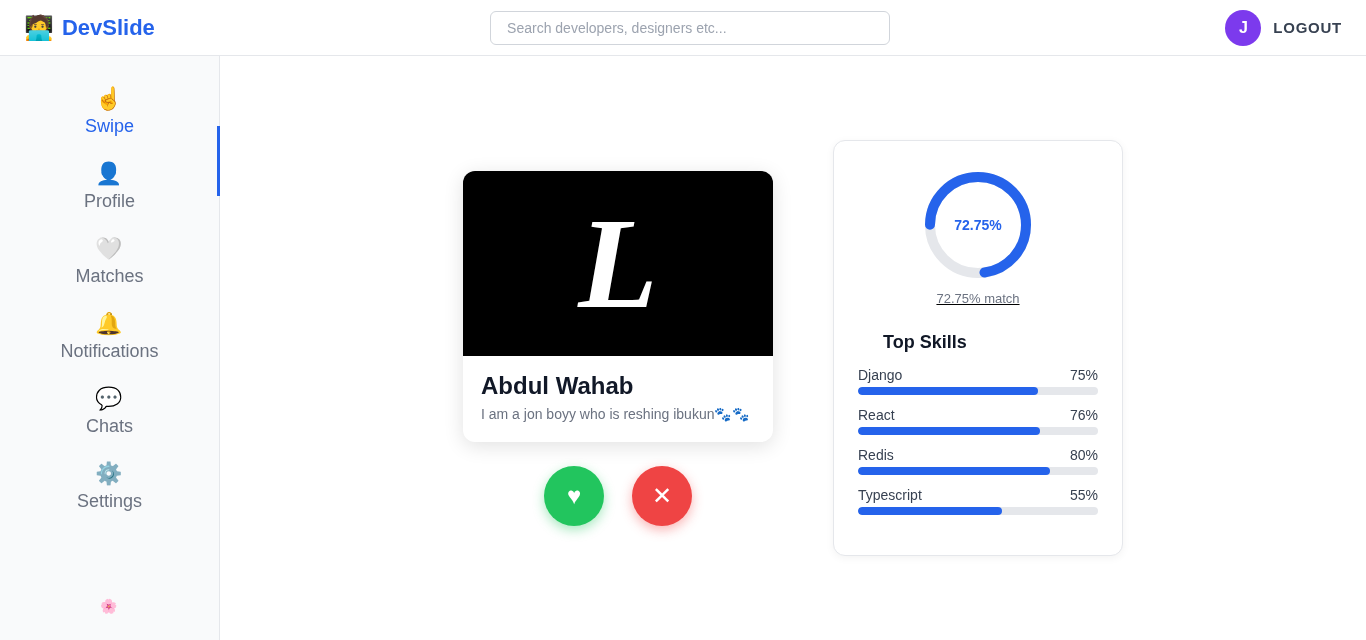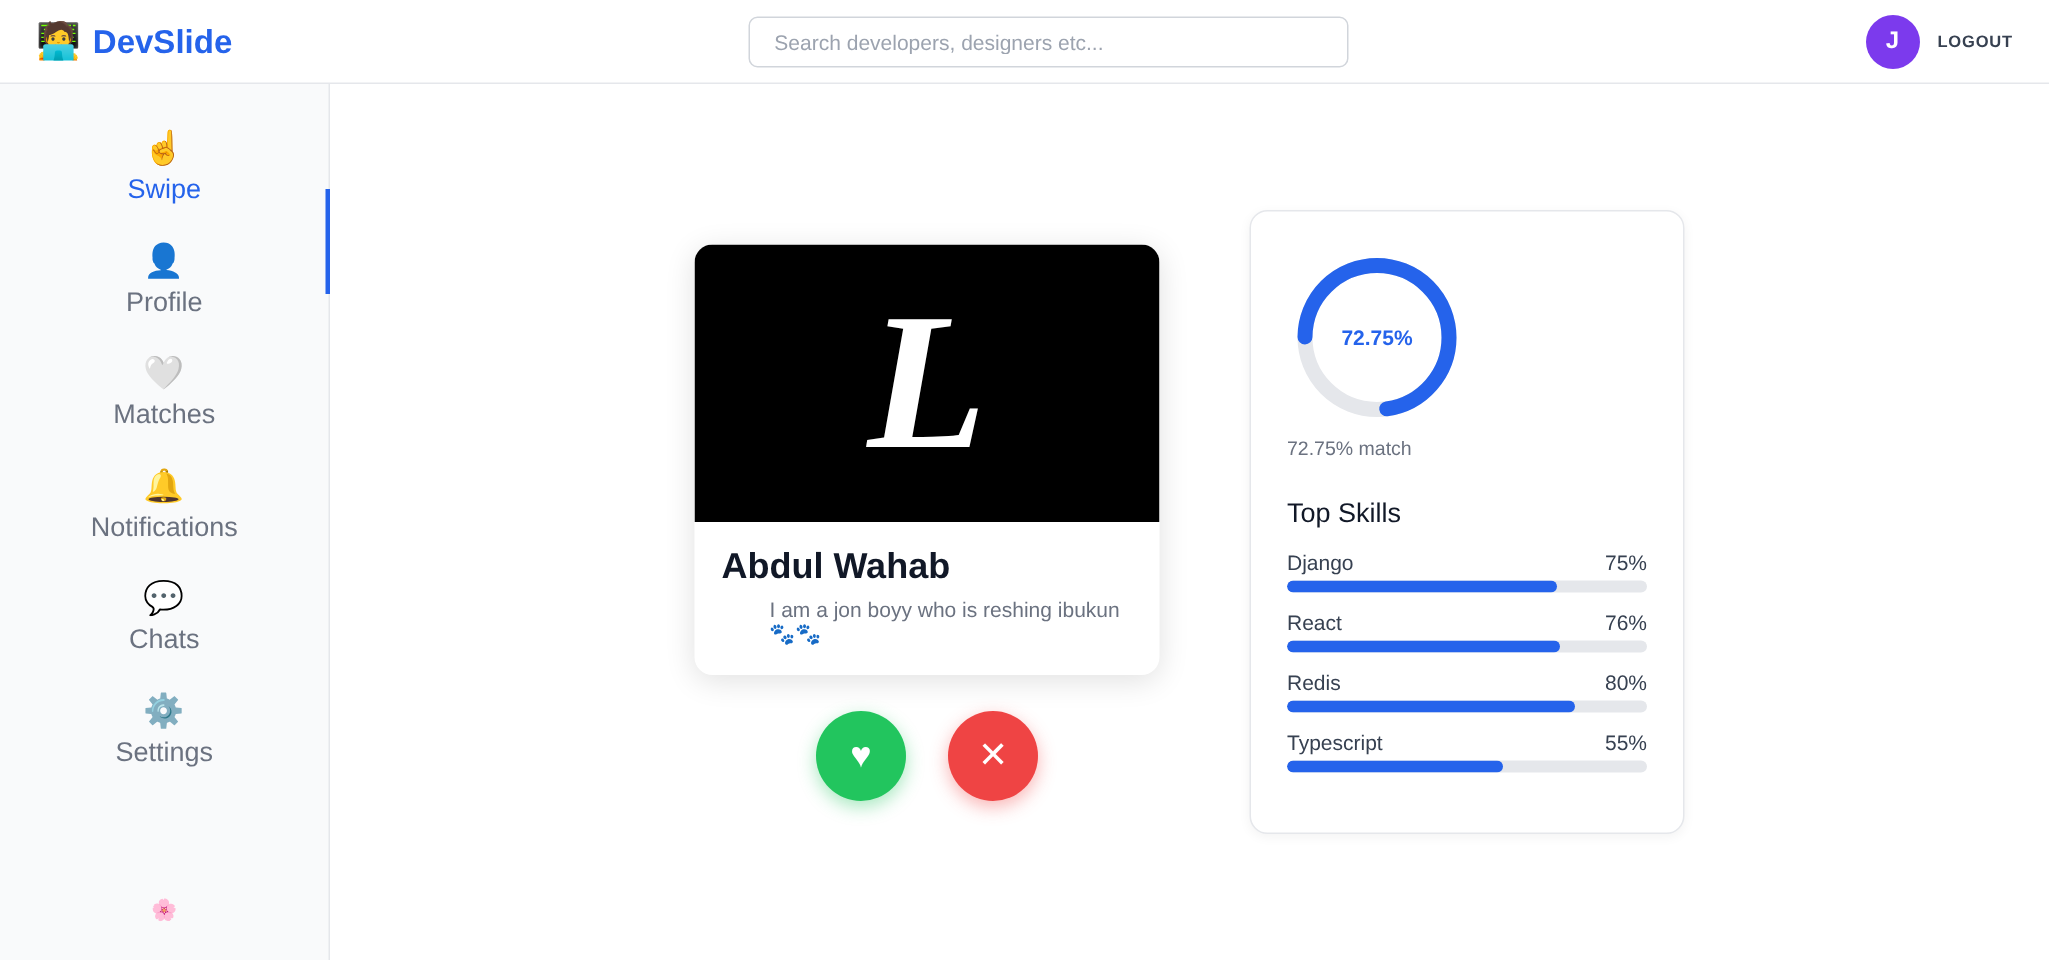--- a/index.html
+++ b/index.html
@@ -56,21 +56,21 @@
       border-radius: 50%;
       background: #7c3aed;
       color: #fff;
       display: flex;
       align-items: center;
       justify-content: center;
       font-weight: 700;
       font-size: 16px;
     }
     .logout-btn {
-      font-size: 11px;
+      font-size: 15px;
       font-weight: 600;
       color: #374151;
       background: none;
       border: none;
       cursor: pointer;
       letter-spacing: 0.05em;
     }
 
     
     .layout {
@@ -172,21 +172,20 @@
     }
     .card-name {
       font-size: 24px;
       font-weight: 700;
       color: #111827;
       margin-bottom: 6px;
     }
     .card-bio {
       font-size: 14px;
       color: #6b7280;
-      margin-left: 32px;
     }
 
     
     .action-buttons {
       display: flex;
       gap: 28px;
       align-items: center;
     }
     .btn-like {
       width: 60px;
@@ -224,40 +223,42 @@
       border-radius: 12px;
       padding: 24px 24px 28px;
       background: #fff;
       box-shadow: 0 2px 8px rgba(0,0,0,0.05);
     }
 
     
     .donut-container {
       display: flex;
       flex-direction: column;
-      align-items: flex-start;
+      align-items: center;
       margin-bottom: 8px;
+      text-decoration: underline;
     }
     .donut-svg {
       width: 120px;
       height: 120px;
     }
     .donut-text {
       font-size: 13px;
       color: #6b7280;
       margin-top: 6px;
       margin-bottom: 18px;
     }
 
     
     .skills-title {
       font-size: 18px;
-      font-weight: 400;
+      font-weight: 700;
       color: #111827;
       margin-bottom: 14px;
+      margin-left: 25px;
     }
     .skill-row {
       margin-bottom: 12px;
     }
     .skill-label-row {
       display: flex;
       justify-content: space-between;
       font-size: 14px;
       color: #374151;
       margin-bottom: 4px;

